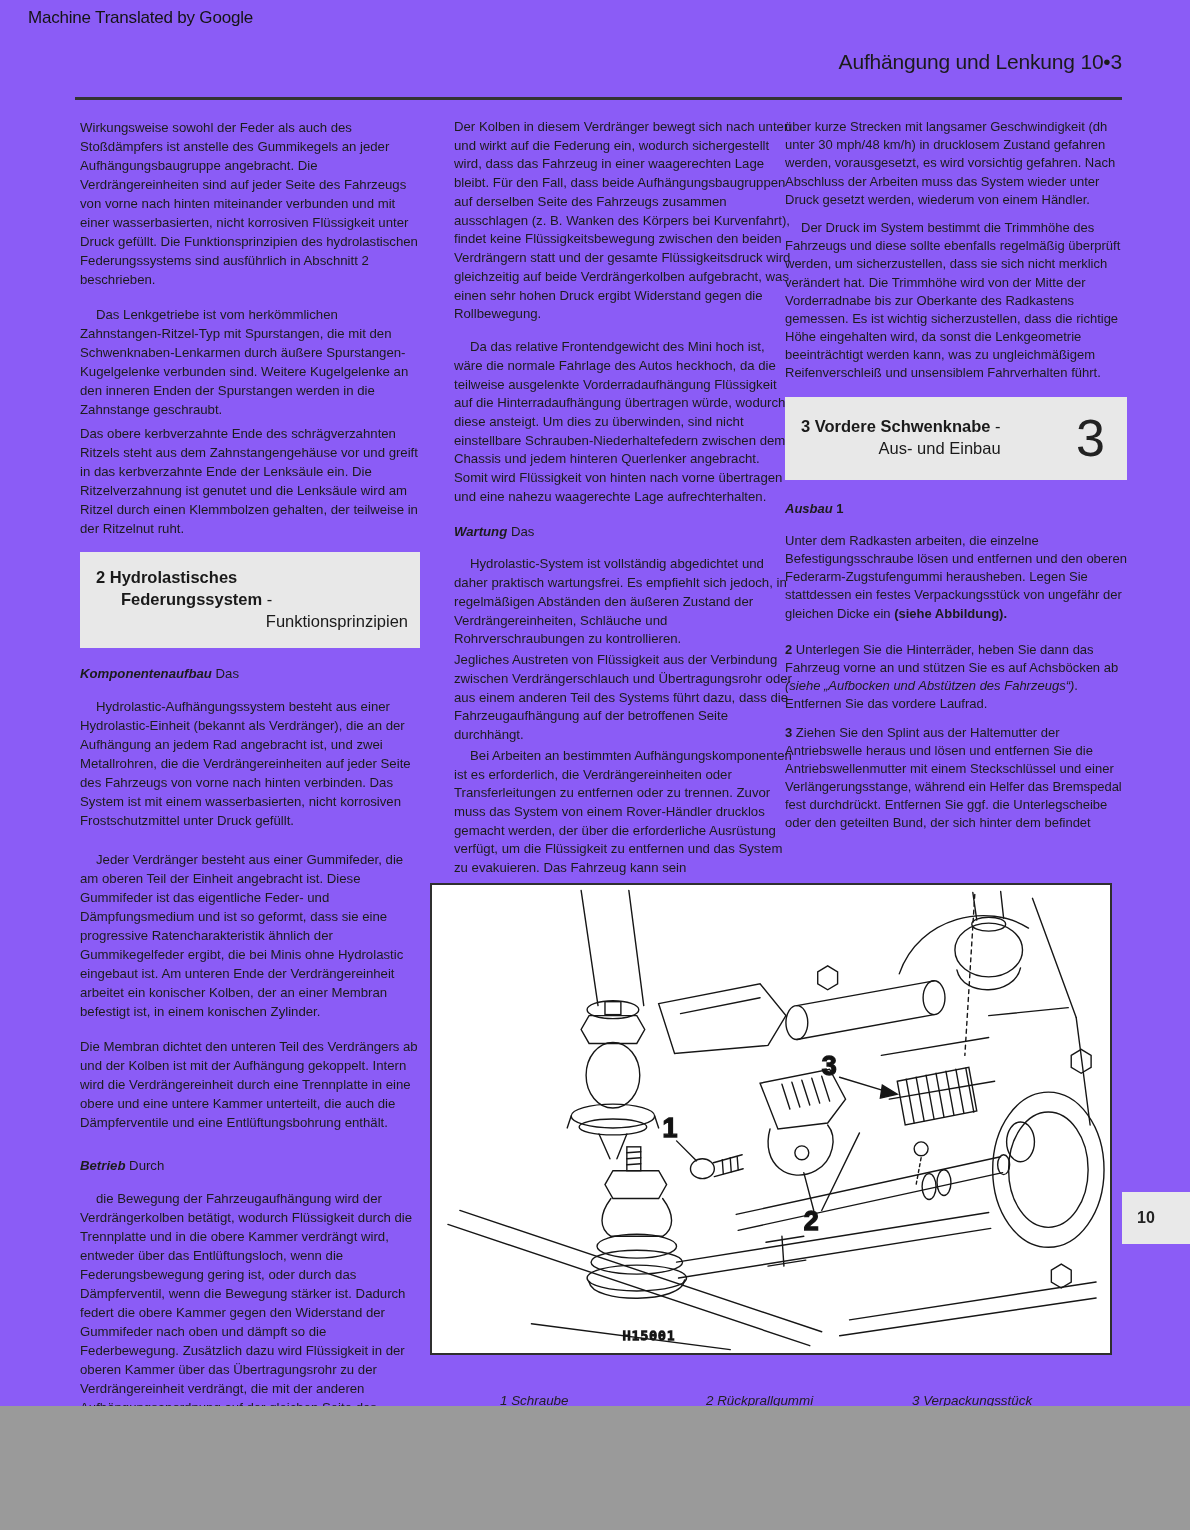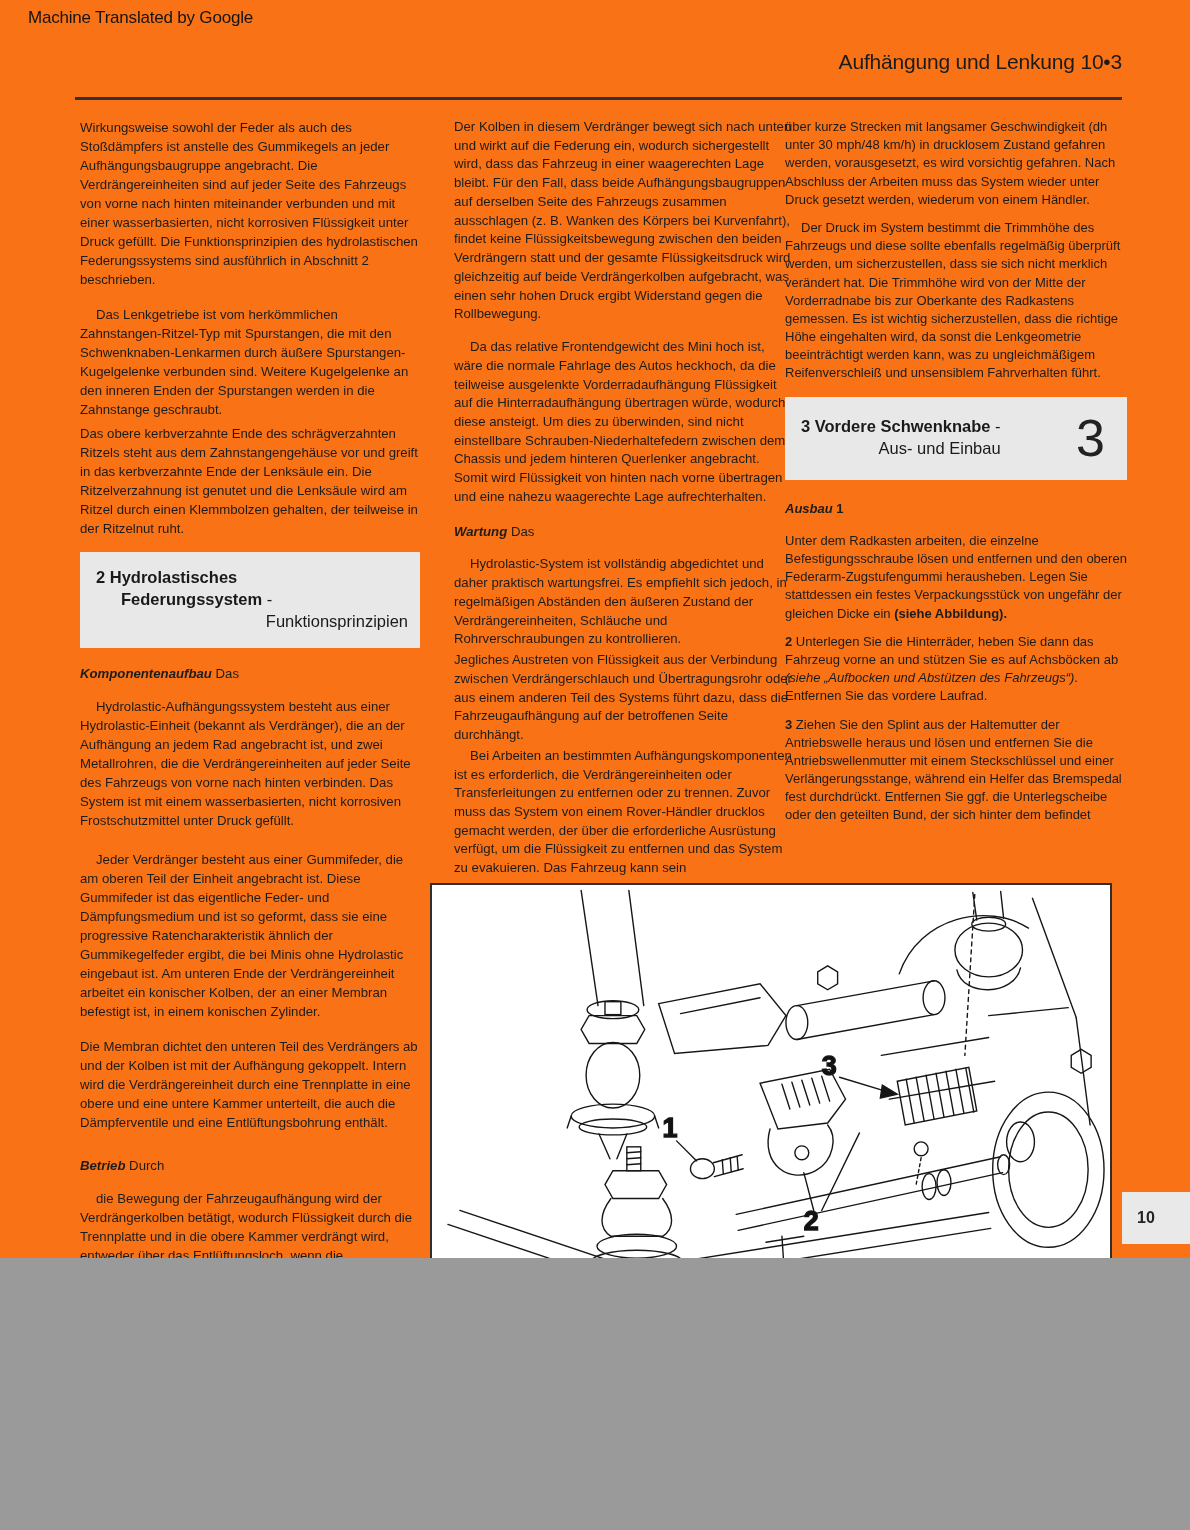--- a/index.html
+++ b/index.html
@@ -1,16 +1,16 @@
 <!DOCTYPE html>
 <html><head>
 <meta charset="utf-8">
 <style>
   html,body{margin:0;padding:0;background:#9a9a9a;}
-  .page{position:relative;width:1190px;height:1258px;background:#f97316;
+  .page{position:relative;width:1190px;height:1406px;background:#8b5cf6;
         font-family:"Liberation Sans",sans-serif;color:#1c1c1c;overflow:hidden;}
   .abs{position:absolute;}
   .note{left:28px;top:8px;font-size:17px;letter-spacing:-0.2px;color:#141414;}
   .header-title{left:600px;top:50px;width:522px;text-align:right;font-size:21px;color:#1b1b1b;letter-spacing:-0.2px;}
   .rule{left:75px;top:97px;width:1047px;height:3px;background:#333;}
   .col{position:absolute;top:118px;font-size:13.2px;line-height:1.44;text-align:left;}
   .col1{left:80px;width:340px;}
   .col2{left:454px;width:340px;line-height:1.42;}
   .col3{left:785px;width:342px;font-size:13px;line-height:1.40;}
   .col p{margin:0 0 14px 0;}
@@ -83,21 +83,21 @@
 
     <div class="section-box box3">
       <div>
         <span class="sb-b">3 Vordere Schwenknabe</span><span> -</span>
         <span class="sb-line3">Aus- und Einbau</span>
       </div>
       <div class="big-num">3</div>
     </div>
 
     <p class="shead"><span class="subhead">Ausbau</span><span class="subhead-rest-b"> 1</span></p>
-    <p style="margin-bottom:10px;"><span>Unter dem Radkasten arbeiten, die einzelne Befestigungsschraube lösen und entfernen und den oberen Federarm-Zugstufengummi herausheben. Legen Sie stattdessen ein festes Verpackungsstück von ungefähr der gleichen Dicke ein </span><span class="bold">(siehe Abbildung).</span></p>
+    <p style="margin-bottom:18px;"><span>Unter dem Radkasten arbeiten, die einzelne Befestigungsschraube lösen und entfernen und den oberen Federarm-Zugstufengummi herausheben. Legen Sie stattdessen ein festes Verpackungsstück von ungefähr der gleichen Dicke ein </span><span class="bold">(siehe Abbildung).</span></p>
     <p style="margin-bottom:10px;"><span class="bold">2</span><span> Unterlegen Sie die Hinterräder, heben Sie dann das Fahrzeug vorne an und stützen Sie es auf Achsböcken ab </span><span class="ital">(siehe „Aufbocken und Abstützen des Fahrzeugs“)</span><span>. Entfernen Sie das vordere Laufrad.</span></p>
     <p><span class="bold">3</span><span> Ziehen Sie den Splint aus der Haltemutter der Antriebswelle heraus und lösen und entfernen Sie die Antriebswellenmutter mit einem Steckschlüssel und einer Verlängerungsstange, während ein Helfer das Bremspedal fest durchdrückt. Entfernen Sie ggf. die Unterlegscheibe oder den geteilten Bund, der sich hinter dem befindet</span></p>
   </div>
 
   <div class="abs figure">
     <svg viewBox="0 0 682 468" fill="none" stroke="#161616" stroke-width="1.4" stroke-linecap="round">
 
       <g>
         <line x1="150" y1="4" x2="167" y2="120"></line>
           <line x1="198" y1="4" x2="213" y2="120"></line>

